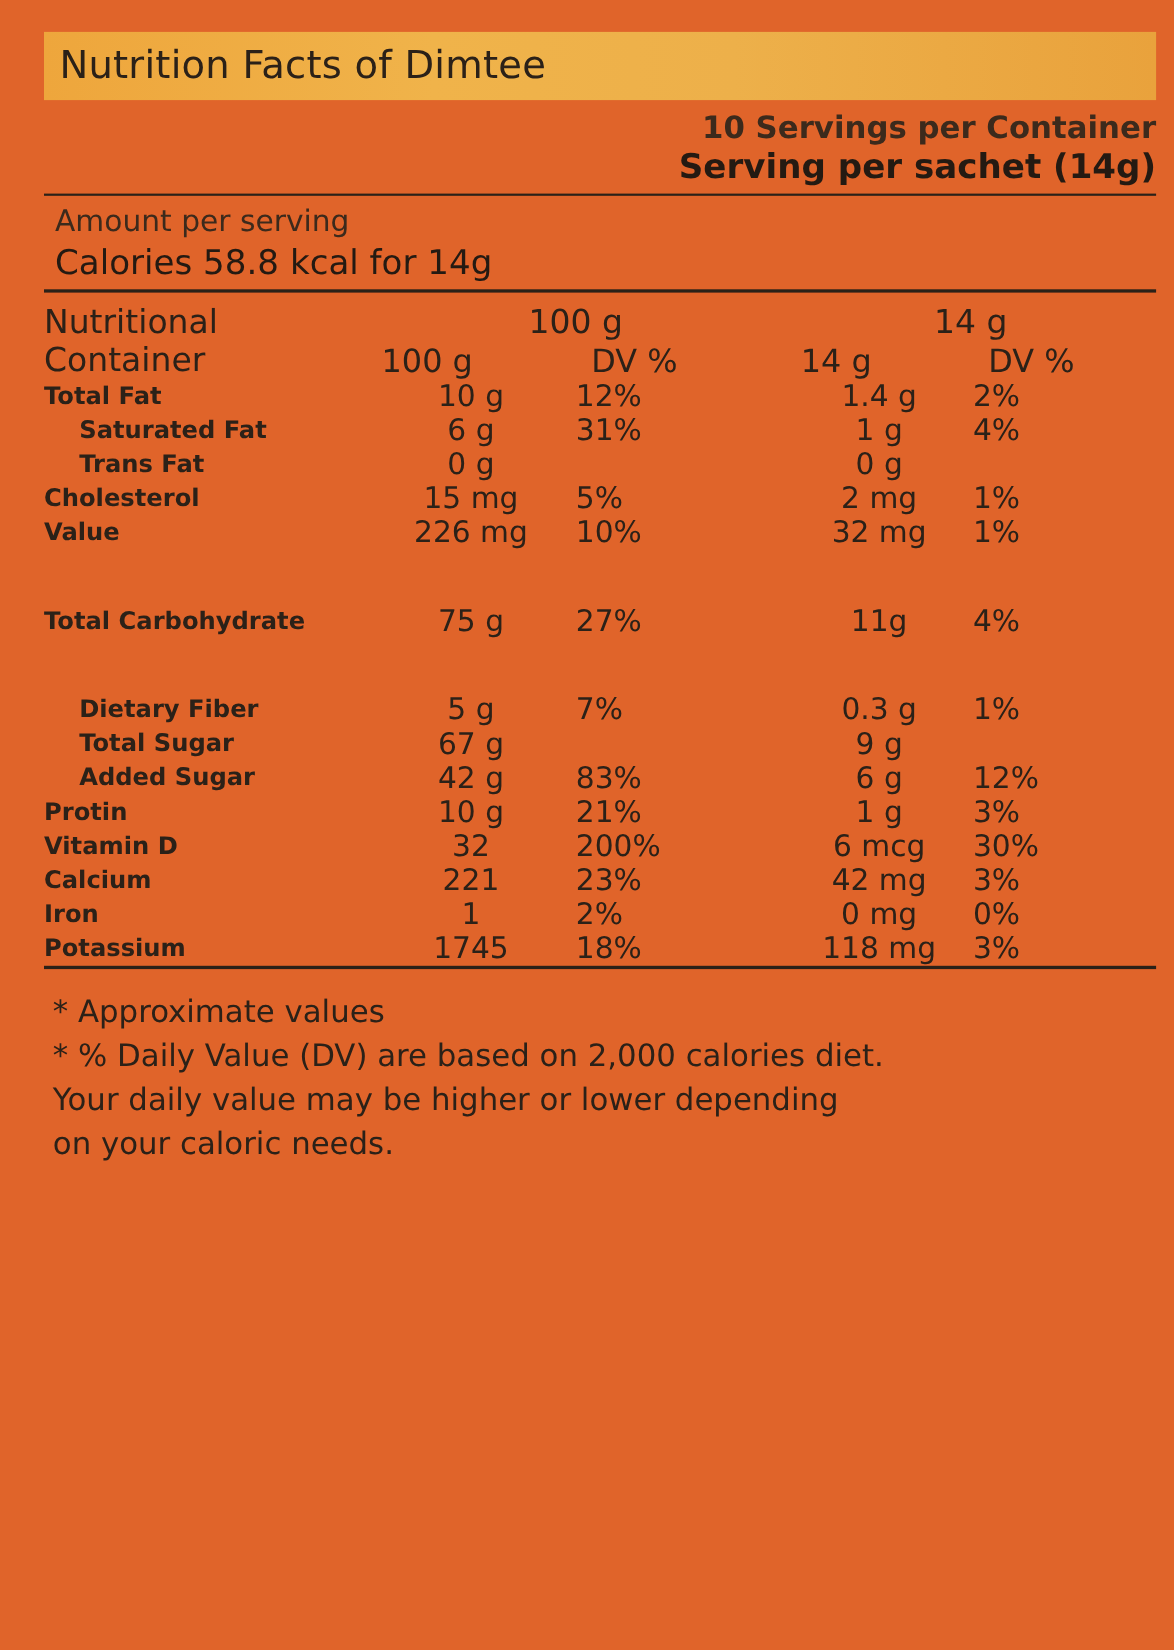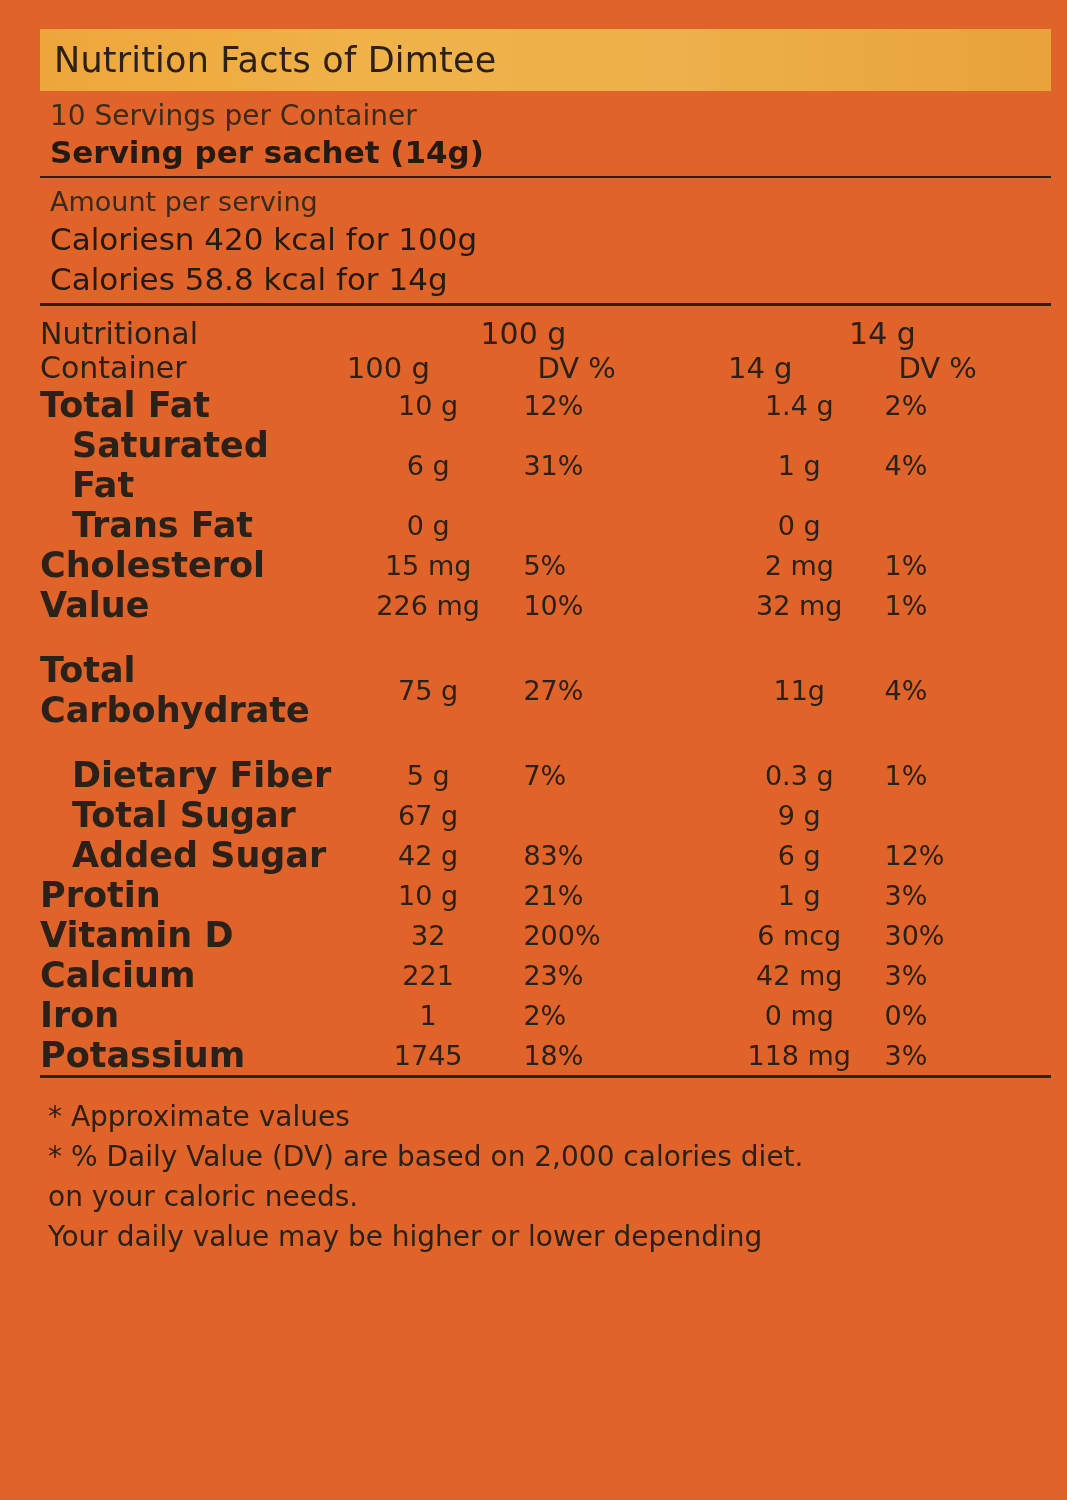--- a/index.html
+++ b/index.html
@@ -38,27 +38,29 @@
     font-size: 35px;
     font-weight: 400;
     color: #2b2118;
     letter-spacing: 0.2px;
   }
   
   .servings-line {
     font-size: 28px;
     color: #3c2a1c;
     margin: 8px 0 0 10px;
-    font-weight: 400;
+    font-weight: 700;
+    text-align: right;
   }
   .serving-size-line {
     font-size: 31px;
     color: #241a12;
     margin: 2px 0 6px 10px;
     font-weight: 700;
+    text-align: right;
   }
   .rule-thin {
     height: 2px;
     background: #2b2118;
     margin: 6px 0 0 0;
   }
   .rule-med {
     height: 3px;
     background: #2b2118;
     margin: 6px 0 0 0;
@@ -109,21 +111,21 @@
     font-size: 29px;
     padding: 3px 0 4px 10px;
     border-left: 2px solid #2b2118;
   }
   .hdr-sub.center { text-align: left; padding-left: 14px; }
 
   .row-line td { border-top: 2px solid #2b2118; }
   .row-thin td { border-top: 1.5px solid #51372a; }
 
   .lbl {
-    font-size: 35px;
+    font-size: 22px;
     font-weight: 700;
     padding: 3px 0 3px 8px;
   }
   .lbl.indent {
     font-weight: 700;
     padding-left: 32px;
   }
   .val {
     font-size: 27px;
     padding: 3px 0 3px 0;
@@ -159,21 +161,20 @@
   <div class="title-banner">
     <span class="title-text">Nutrition Facts of Dimtee</span>
   </div>
 
   <div class="servings-line">10 Servings per Container</div>
   <div class="serving-size-line">Serving per sachet (14g)</div>
 
   <div class="rule-thin"></div>
 
   <div class="amount-line">Amount per serving</div>
-  <div class="cal-line">Caloriesn 420 kcal for 100g</div>
   <div class="cal-line">Calories 58.8 kcal for 14g</div>
 
   <div class="rule-med"></div>
 
   <table class="nutri">
     <colgroup>
       <col class="col-name">
         <col class="col-v1">
         <col class="col-d1">
         <col class="col-v2">
@@ -294,17 +295,17 @@
         <td class="dv">3%</td>
       </tr>
     </tbody>
   </table>
 
   <div class="tbl-bottom"></div>
 
   <div class="notes">
     <p>* Approximate values</p>
     <p>* % Daily Value (DV) are based on 2,000 calories diet.</p>
+    <p>Your daily value may be higher or lower depending</p>
     <p>on your caloric needs.</p>
-    <p>Your daily value may be higher or lower depending</p>
   </div>
 
 </div>
 
 </body></html>

